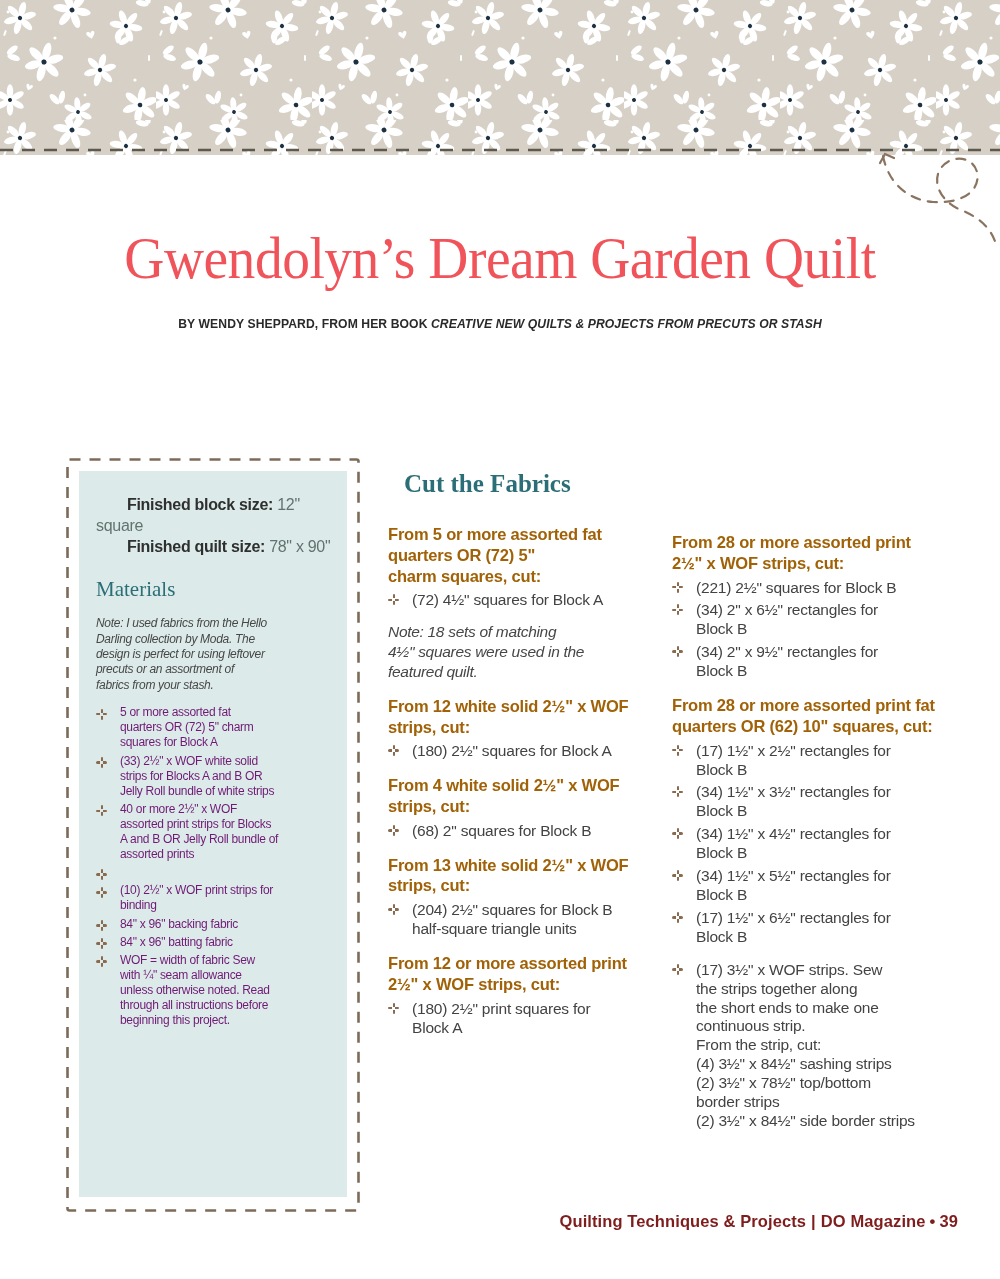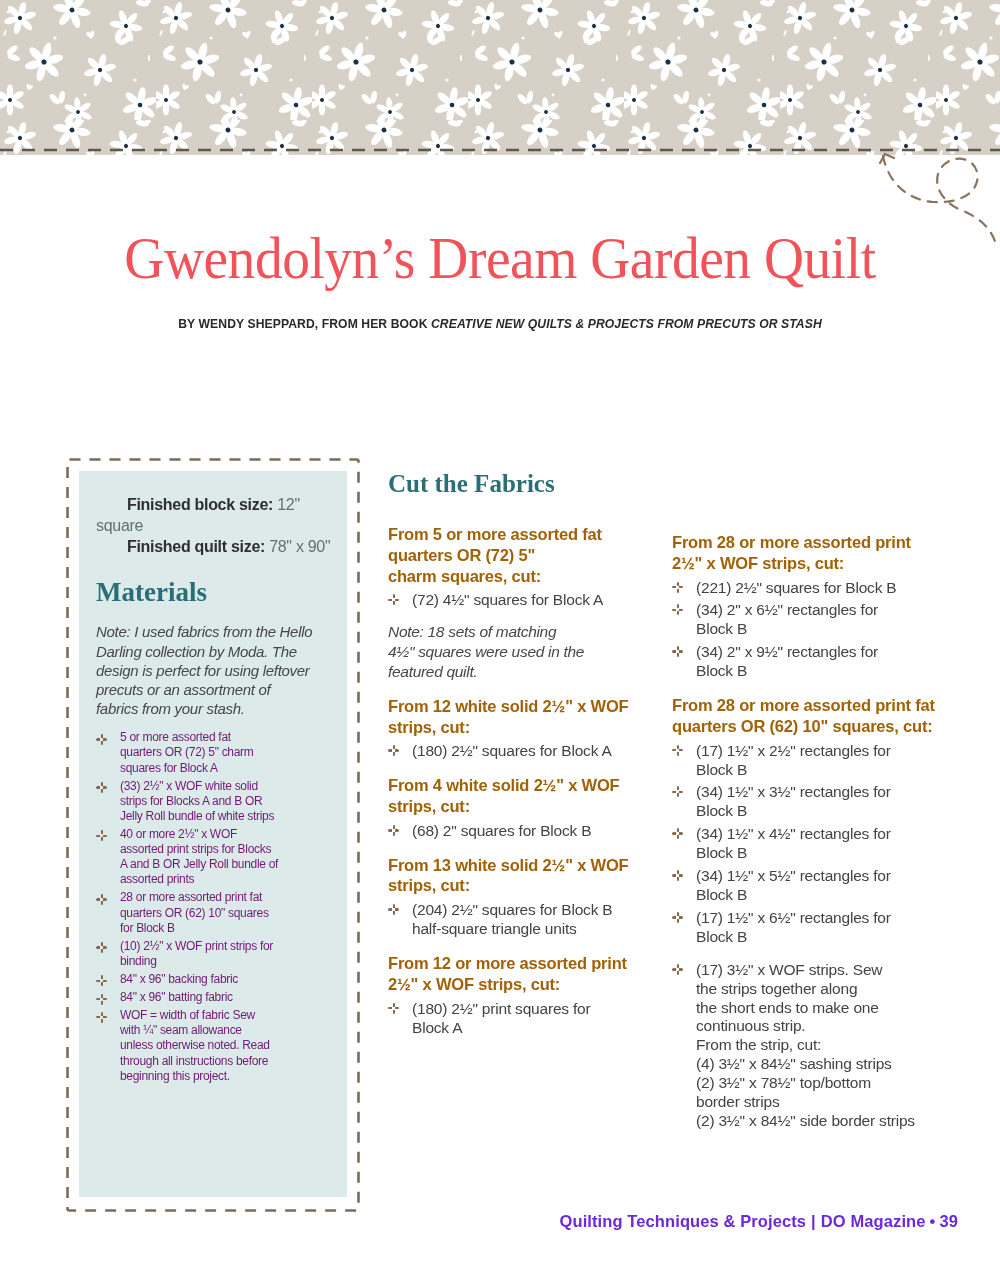--- a/index.html
+++ b/index.html
@@ -18,48 +18,48 @@
     font-size:13.5px;font-weight:700;color:#2a2a2a;letter-spacing:0.1px;transform:scaleX(0.9);}
   .byline .book{font-style:italic;}
 
   
   .sidebar{position:absolute;left:66px;top:458px;width:294px;height:754px;}
   .dashed-rect{position:absolute;left:0;top:0;}
   .sidebar-inner{position:absolute;left:13px;top:13px;right:13px;bottom:15px;background:#dcebe9;
     padding:24px 14px 18px 17px;box-sizing:border-box;color:#3e3e3e;}
   .finished{margin:0;font-size:16px;line-height:1.3;color:#62736f;letter-spacing:-0.3px;}
   .finished strong{color:#2f2f2f;font-weight:700;margin-left:31px;}
-  .materials-heading{margin:20px 0 0;font-family:"Liberation Serif",serif;font-size:27px;
-    color:#2b6e77;font-weight:700;}
-  .note{margin:14px 0 0;font-style:italic;font-size:15px;line-height:1.28;color:#474747;
+  .materials-heading{margin:20px 0 0;font-family:"Liberation Serif",serif;font-size:21px;
+    color:#2b6e77;font-weight:400;}
+  .note{margin:14px 0 0;font-style:italic;font-size:12px;line-height:1.28;color:#474747;
     white-space:pre-line;letter-spacing:-0.3px;}
   #materials-list{margin-top:12px;}
   .b-item{display:flex;align-items:flex-start;margin-bottom:3px;font-size:12px;line-height:1.26;
     color:#701a75;letter-spacing:-0.3px;}
   .bullet{flex:0 0 24px;position:relative;height:12px;margin-top:3px;}
   .bullet::before{content:"";position:absolute;left:4.6px;top:0.5px;width:2.6px;height:11px;border-radius:1.5px;
     background:linear-gradient(to bottom,#8a6a4f 0 4px,rgba(0,0,0,0) 4px 7px,#8a6a4f 7px 11px);}
   .bullet::after{content:"";position:absolute;top:4.7px;left:0.4px;height:2.6px;width:11px;border-radius:1.5px;
     background:linear-gradient(to right,#8a6a4f 0 4px,rgba(0,0,0,0) 4px 7px,#8a6a4f 7px 11px);}
   .btxt{flex:1;white-space:pre-line;}
 
   
   .col{position:absolute;}
   .col2{left:388px;top:470px;width:278px;}
   .col3{left:672px;top:532px;width:316px;}
-  .cut-heading{margin:0 0 26px;font-family:"Liberation Serif",serif;font-size:25px;font-weight:700;color:#2b6e77;}
+  .cut-heading{margin:0 16px 26px;font-family:"Liberation Serif",serif;font-size:25px;font-weight:700;color:#2b6e77;}
   .section{margin-bottom:14px;}
   .section h3{margin:0 0 5px;font-size:16.5px;font-weight:700;line-height:1.26;color:#a16207;
     white-space:pre-line;letter-spacing:-0.2px;}
   .section .b-item{font-size:15.5px;line-height:1.22;letter-spacing:-0.2px;color:#434343;margin-bottom:4px;}
   .section .b-item .bullet{margin-top:2.5px;}
   .section .note{font-size:15.5px;margin:12px 0 0;font-style:italic;}
 
   
-  .pagefooter{position:absolute;top:1212px;right:42px;font-size:16.5px;color:#6d28d9;font-weight:700;
+  .pagefooter{position:absolute;top:1212px;right:42px;font-size:16.5px;color:#7f1d1d;font-weight:700;
     letter-spacing:0.1px;}
   .pagefooter .sep{margin:0 5px;}
   .pagefooter .dot{margin:0 4px;}
 </style>
 </head>
 <body>
 
 <div class="page">
 
   <svg class="band" width="1000" height="155" viewBox="0 0 1000 155">
@@ -148,23 +148,20 @@
           </div>
           <div class="b-item">
             <span class="bullet"></span>
             <span class="btxt">40 or more 2½" x WOF
 assorted print strips for Blocks
 A and B OR Jelly Roll bundle of
 assorted prints</span>
           </div>
           <div class="b-item">
             <span class="bullet"></span>
-            <span class="btxt">28 or more assorted print fat
-quarters OR (62) 10" squares
-for Block B</span>
           </div>
           <div class="b-item">
             <span class="bullet"></span>
             <span class="btxt">(10) 2½" x WOF print strips for
 binding</span>
           </div>
           <div class="b-item">
             <span class="bullet"></span>
             <span class="btxt">84" x 96" backing fabric</span>
           </div>

